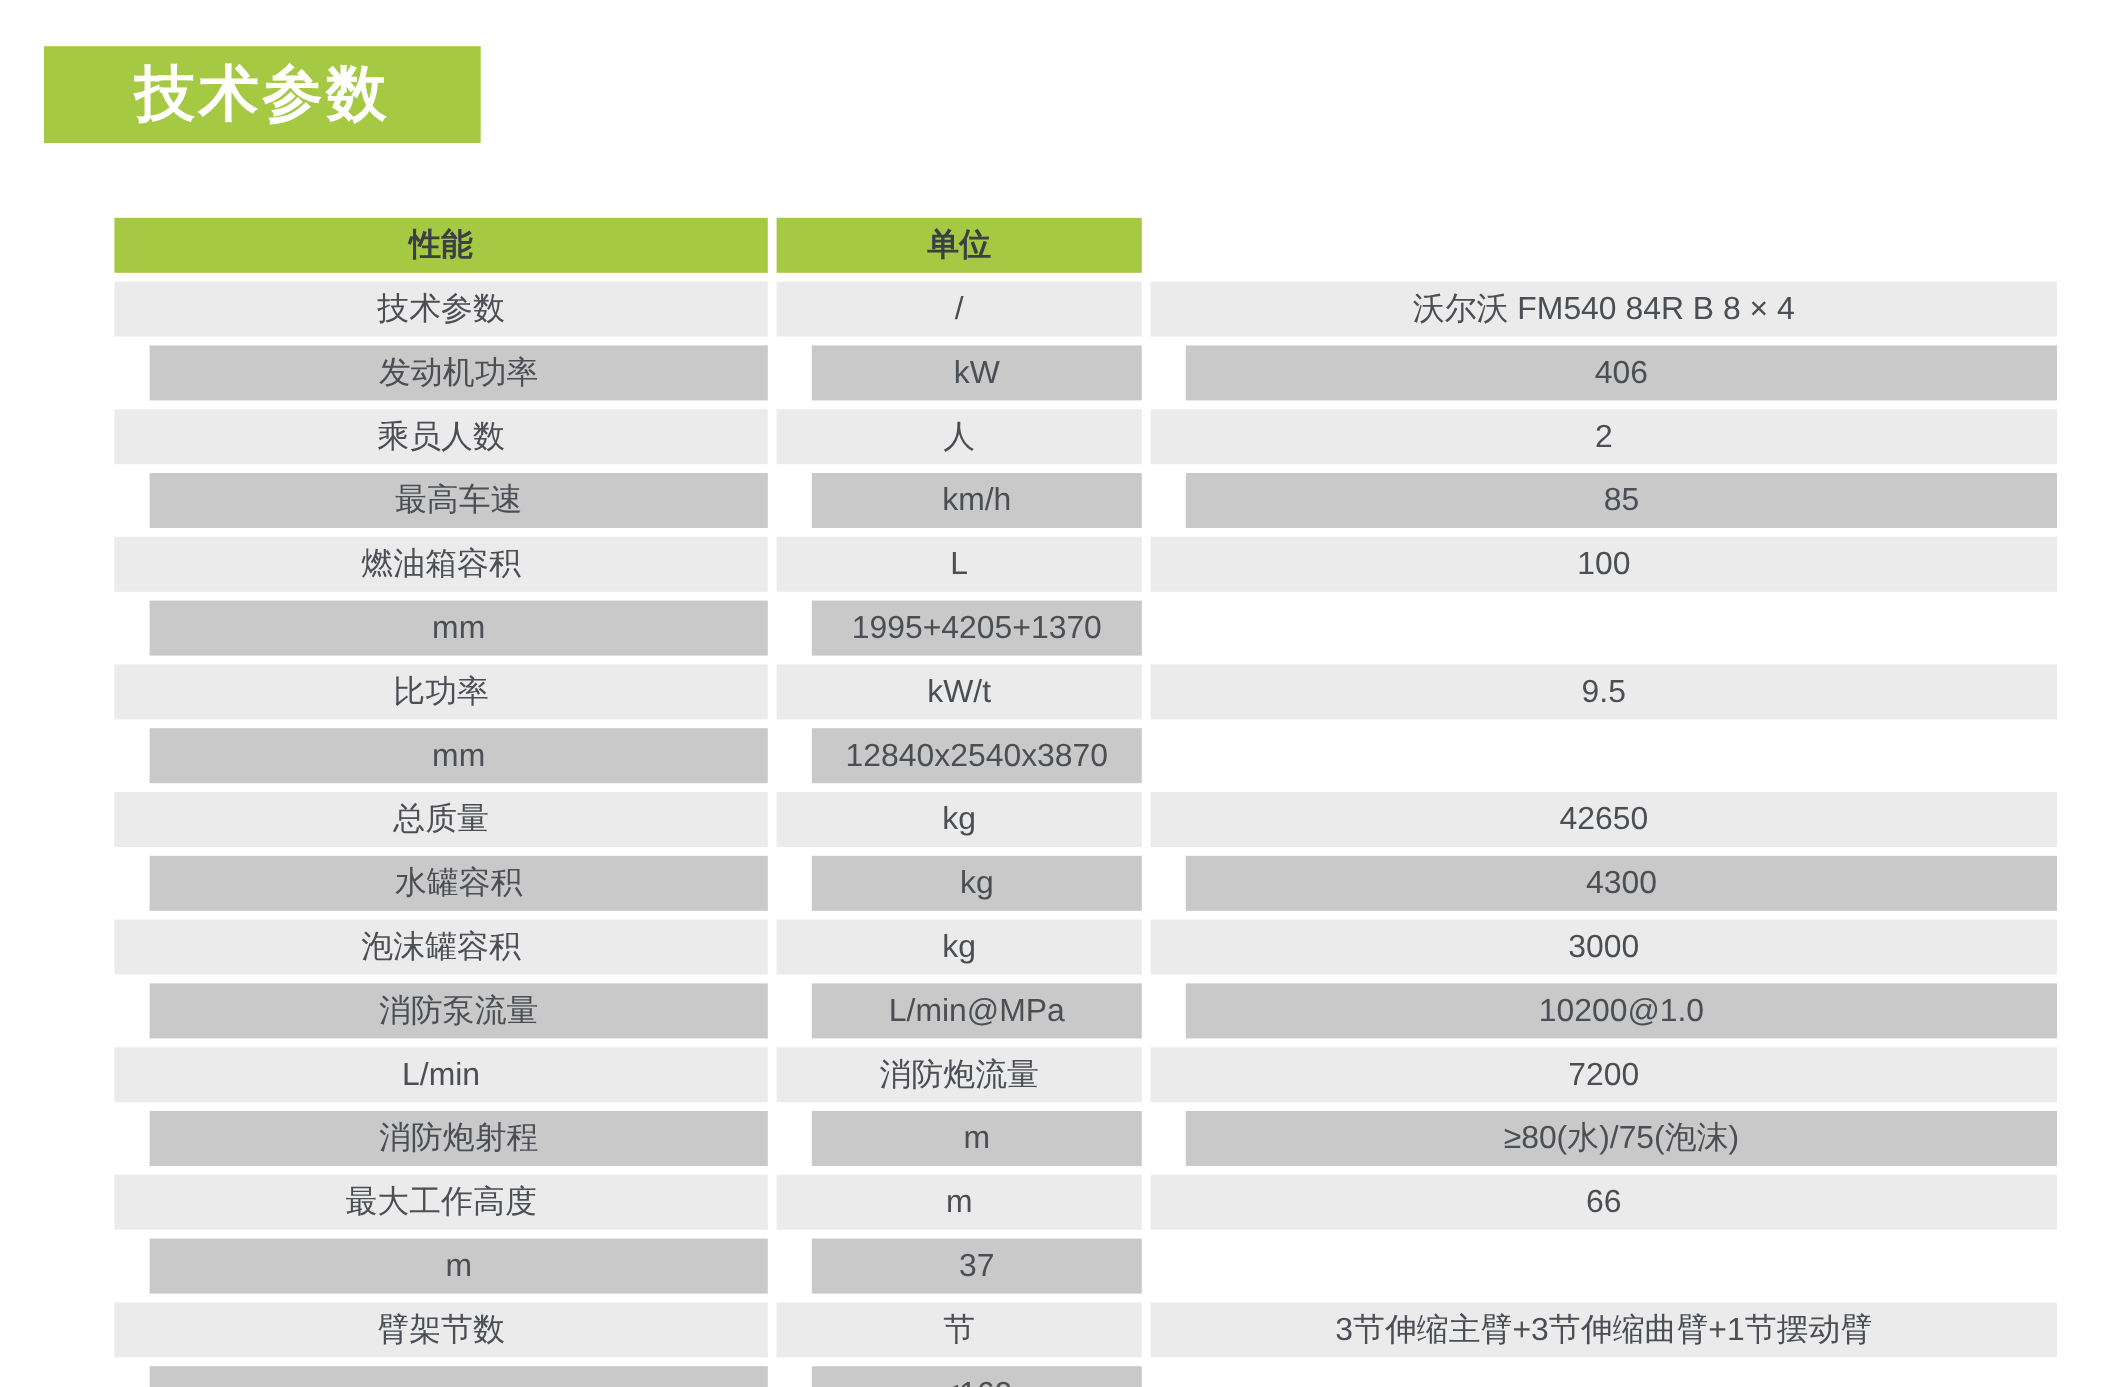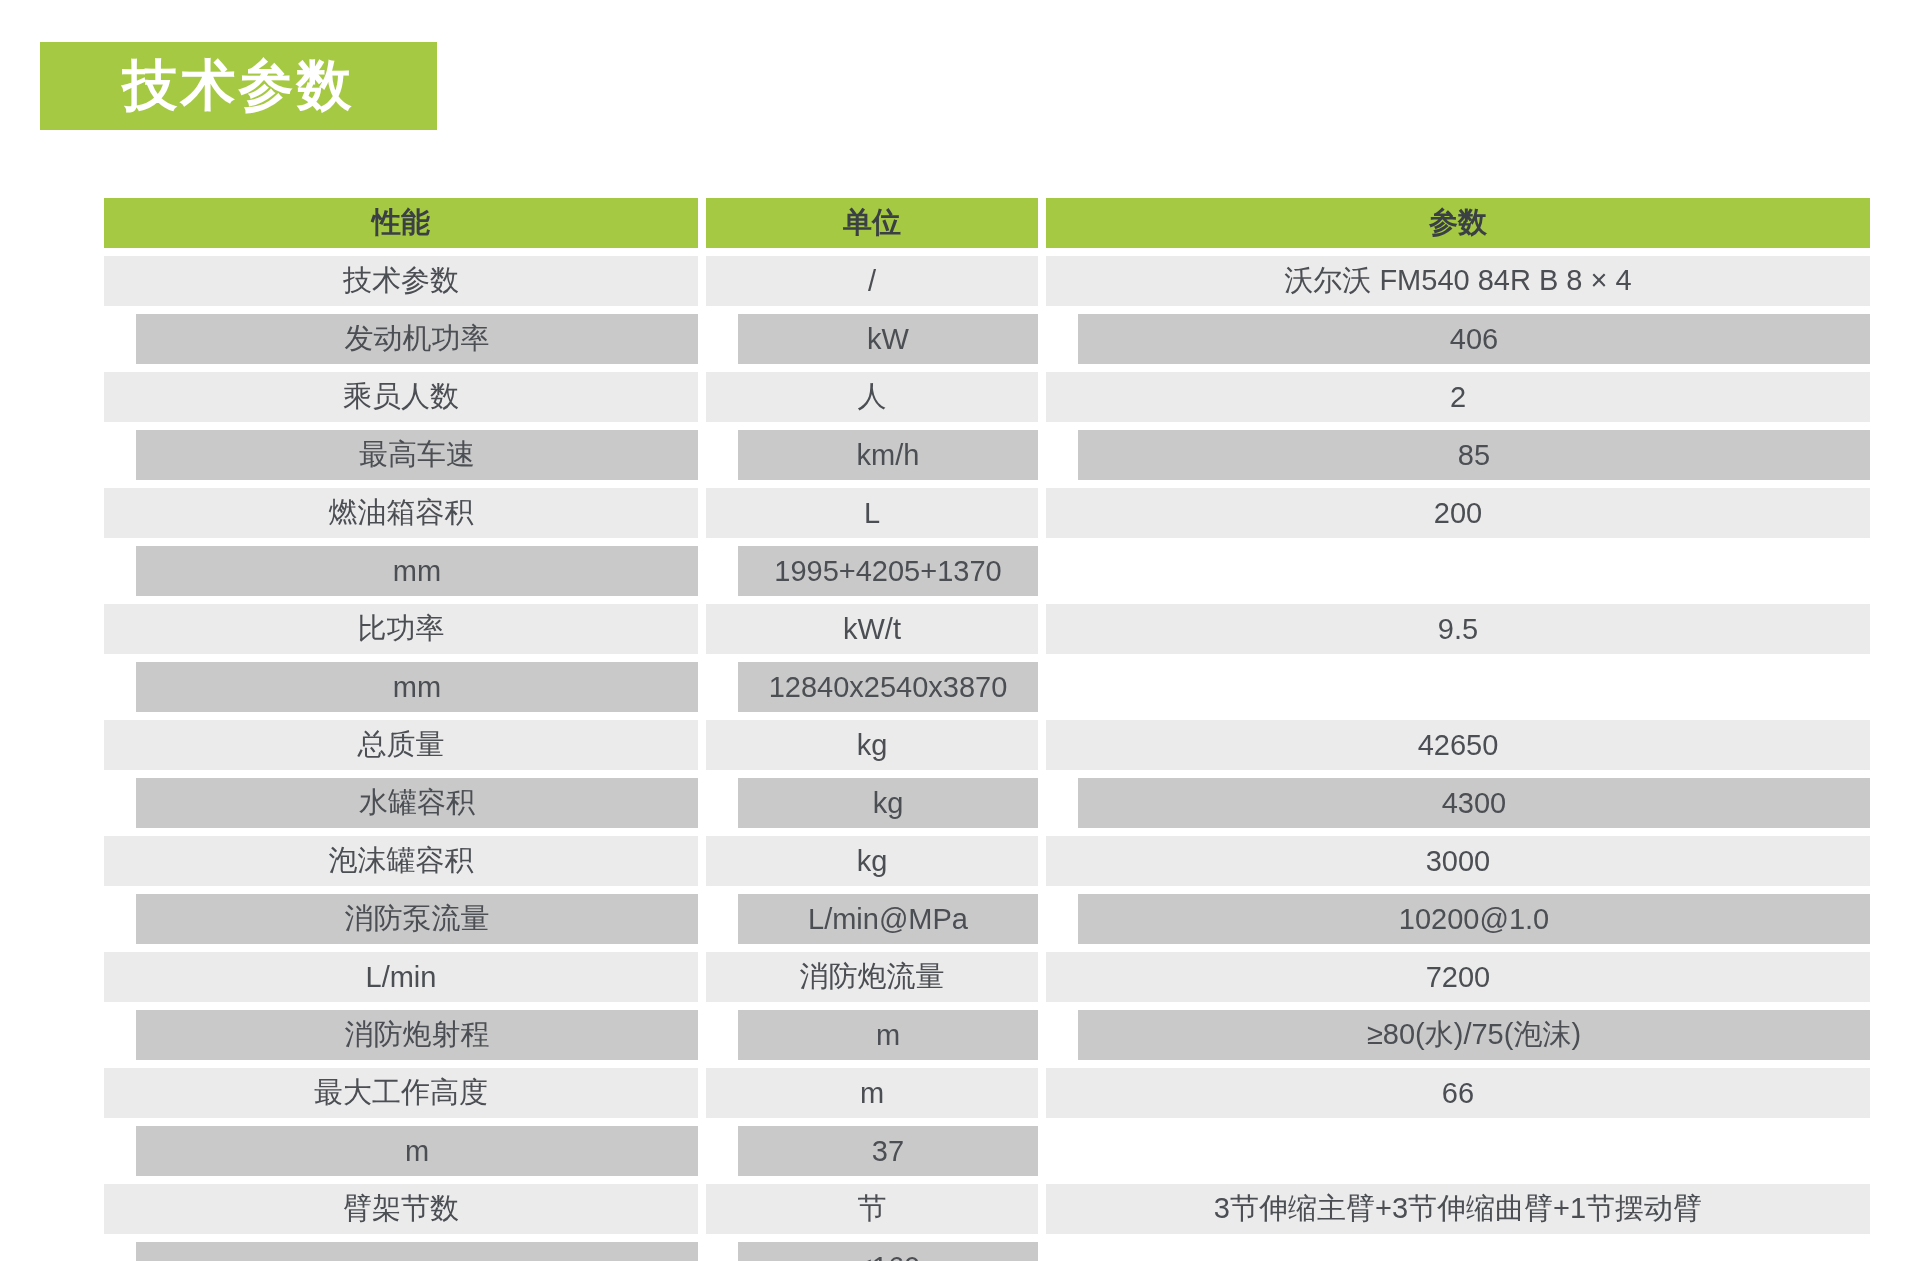--- a/index.html
+++ b/index.html
@@ -68,21 +68,20 @@
 <div class="page" style="--green: #a6c944; --row-light: #ebebec; --row-dark: #c9c9ca;">
 
   <div class="title-badge">
     <span>技术参数</span>
   </div>
 
   <div class="spec-table">
     <div class="row header">
       <div class="cell">性能</div>
       <div class="cell">单位</div>
-      <div class="cell">参数</div>
     </div>
 
     <div class="row light">
       <div class="cell">技术参数</div>
       <div class="cell">/</div>
       <div class="cell">沃尔沃 FM540 84R B 8 × 4</div>
     </div>
 
     <div class="row dark">
       <div class="cell">发动机功率</div>
@@ -98,21 +97,21 @@
 
     <div class="row dark">
       <div class="cell">最高车速</div>
       <div class="cell">km/h</div>
       <div class="cell">85</div>
     </div>
 
     <div class="row light">
       <div class="cell">燃油箱容积</div>
       <div class="cell">L</div>
-      <div class="cell">200</div>
+      <div class="cell">100</div>
     </div>
 
     <div class="row dark">
       <div class="cell">mm</div>
       <div class="cell">1995+4205+1370</div>
     </div>
 
     <div class="row light">
       <div class="cell">比功率</div>
       <div class="cell">kW/t</div>

